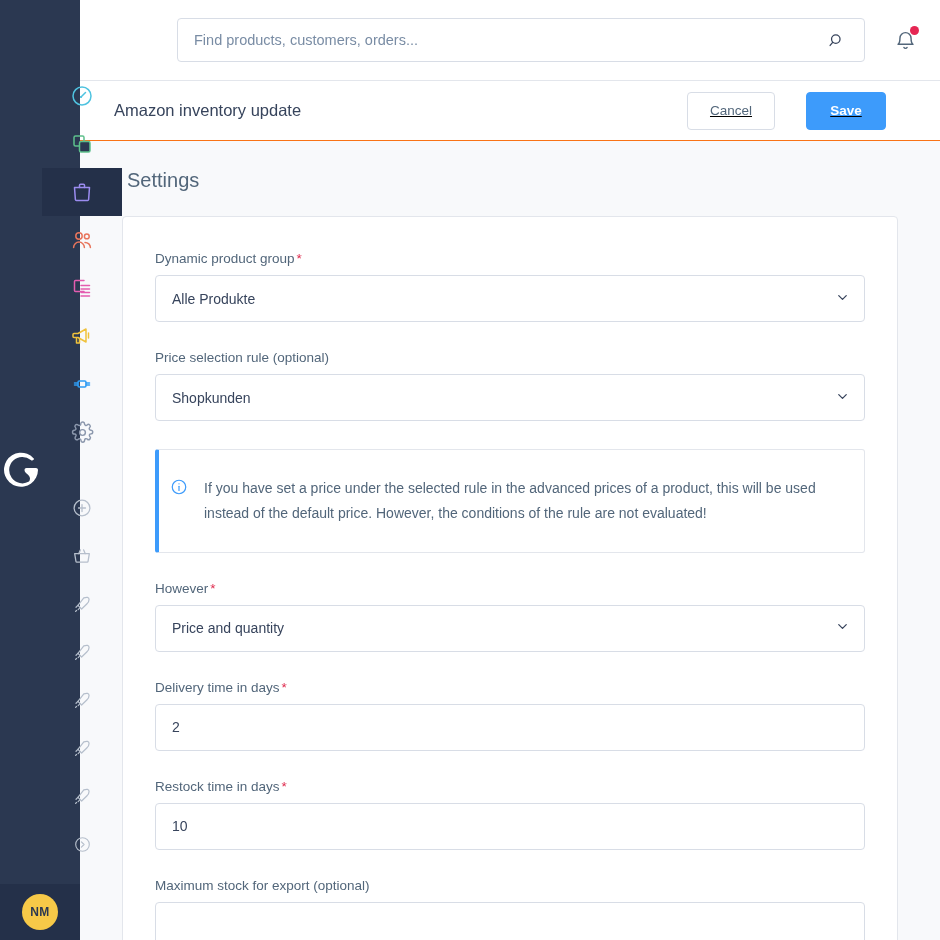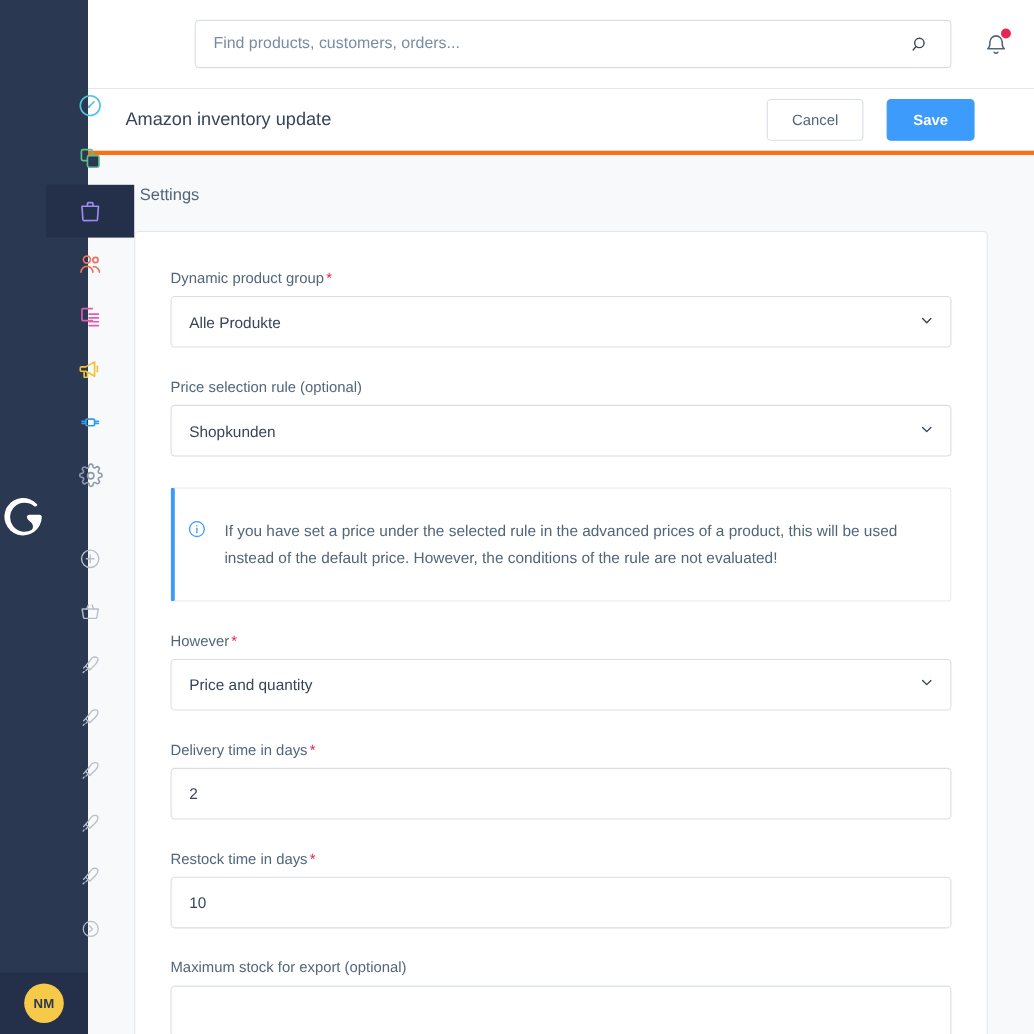--- a/index.html
+++ b/index.html
@@ -88,26 +88,26 @@
     width: 9px; height: 9px; border-radius: 50%;
     background: #e52653;
   }
 
   
   .page-header {
     height: 60px; flex: 0 0 60px;
     background: #ffffff;
     display: flex; align-items: center; justify-content: space-between;
     padding: 0 54px 0 34px;
-    border-bottom: 4px solid #f97316;
+    border-bottom: 1px solid #f97316;
   }
   .page-title {
     font-size: 16.5px; color: #37445c; font-weight: normal;
   }
-  .header-actions { display: flex; align-items: center; gap: 21px; }
+  .header-actions { display: flex; align-items: center; gap: 31px; text-decoration: underline; }
   .btn {
     height: 38px; border-radius: 4px;
     font-family: "Liberation Sans", sans-serif;
     font-size: 13.5px; cursor: pointer;
     display: inline-flex; align-items: center; justify-content: center;
   }
   .btn-cancel {
     min-width: 88px; padding: 0 18px;
     background: #fff; border: 1px solid #d8dde6; color: #52667a;
   }
@@ -116,21 +116,21 @@
     background: #3d9bfb; border: 1px solid #3d9bfb; color: #ffffff; font-weight: bold;
   }
 
   
   .content {
     flex: 1 1 auto; overflow: hidden;
     background: #f8f9fb;
     padding: 28px 42px 0 42px;
   }
   .section-title {
-    font-size: 15px; color: #52667a; font-weight: normal;
+    font-size: 20px; color: #52667a; font-weight: normal;
     margin: 0 0 24px 5px;
   }
   .card {
     background: #ffffff;
     border: 1px solid #e3e6ec;
     border-radius: 4px;
     padding: 34px 32px 32px 32px;
   }
   .field { margin-bottom: 28px; }
   .field:last-child { margin-bottom: 0; }

